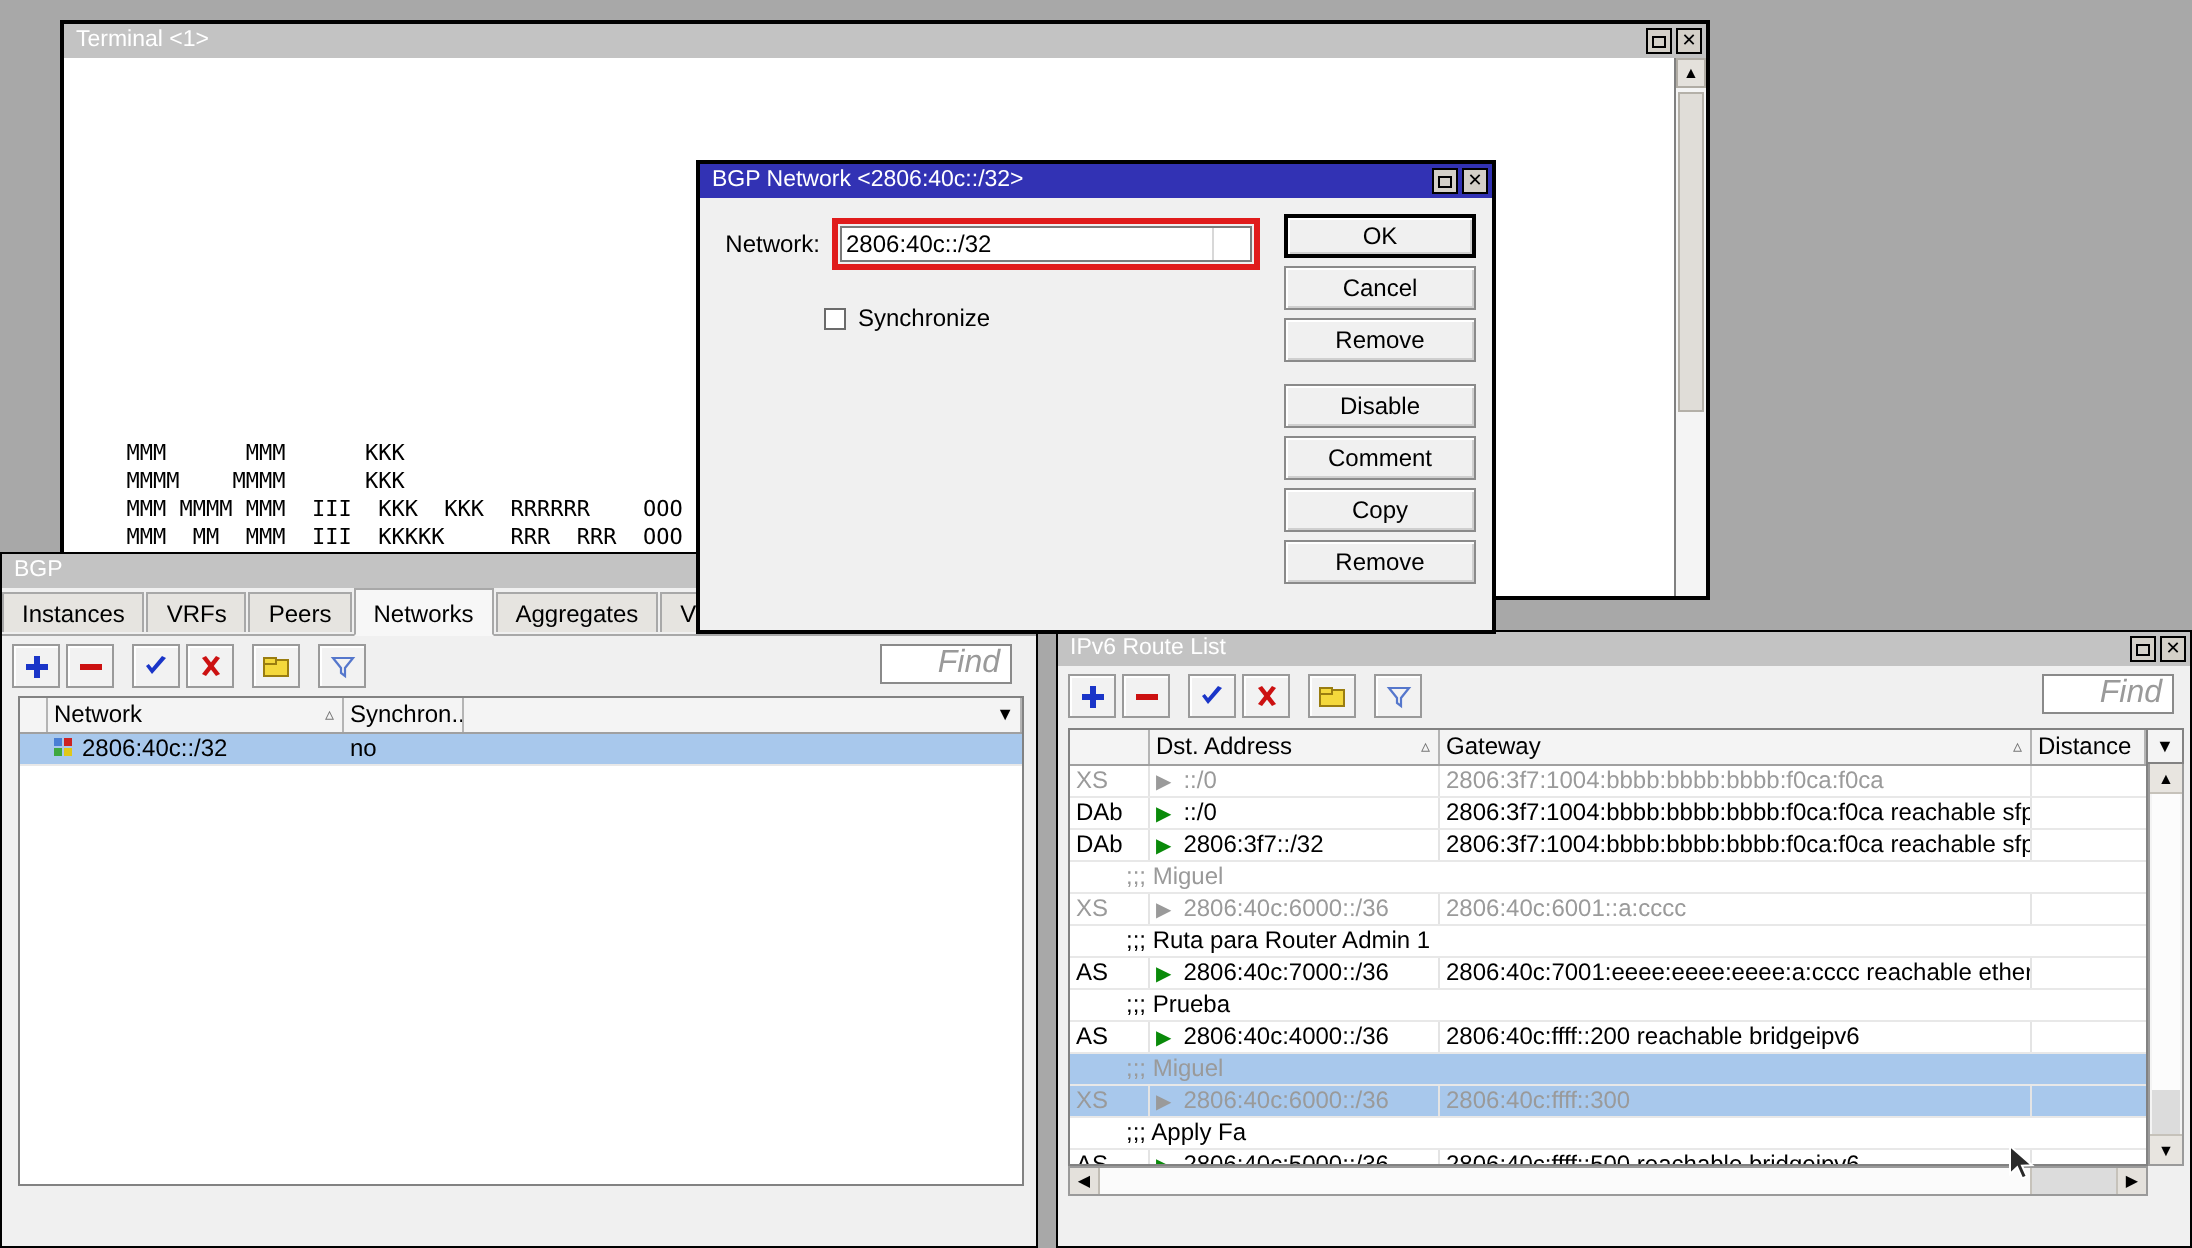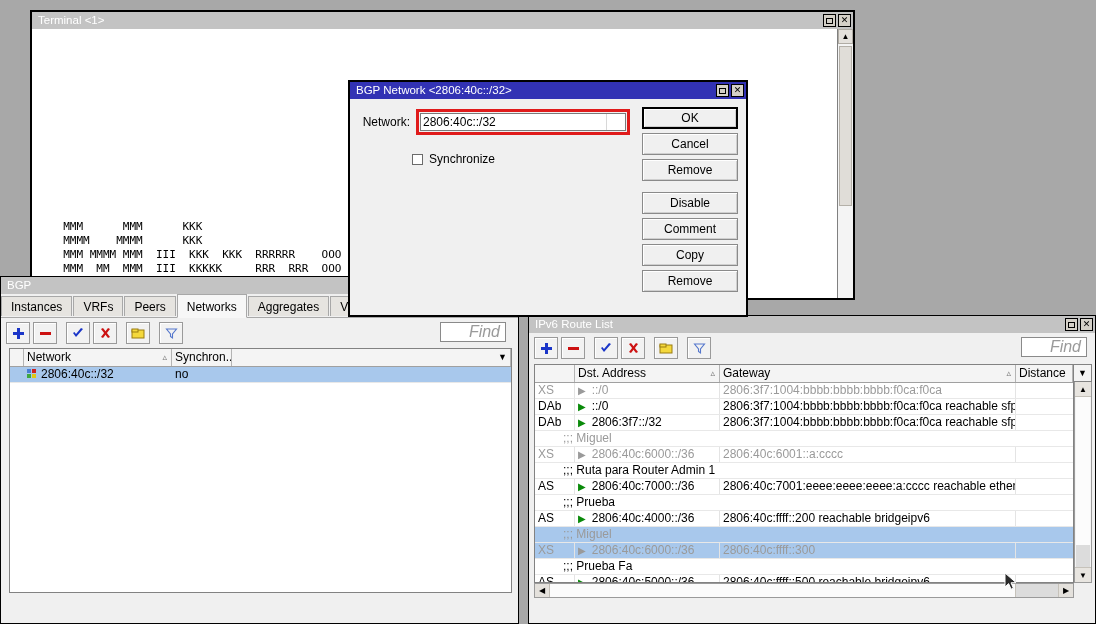--- a/index.html
+++ b/index.html
@@ -347,21 +347,21 @@
         <div class="comment-row sel dim">
           <div class="ctext">;;; Miguel</div>
         </div>
         <div class="trow sel dim">
           <div class="td" style="width: 40px;">XS</div>
           <div class="td" style="width: 145px;"><span class="arrow-d" style="margin-right: 6px;">▶</span><span>2806:40c:6000::/36</span></div>
           <div class="td" style="width: 296px;">2806:40c:ffff::300</div>
           <div class="td" style="flex: 1 1 0%; border-right: none;"></div>
         </div>
         <div class="comment-row">
-          <div class="ctext">;;; Prueba Fa</div>
+          <div class="ctext">;;; Apply Fa</div>
         </div>
         <div class="trow">
           <div class="td" style="width: 40px;">AS</div>
           <div class="td" style="width: 145px;"><span class="arrow-g" style="margin-right: 6px;">▶</span><span>2806:40c:5000::/36</span></div>
           <div class="td" style="width: 296px;">2806:40c:ffff::500 reachable bridgeipv6</div>
           <div class="td" style="flex: 1 1 0%; border-right: none;"></div>
         </div>
       </div>
   </div>
 

